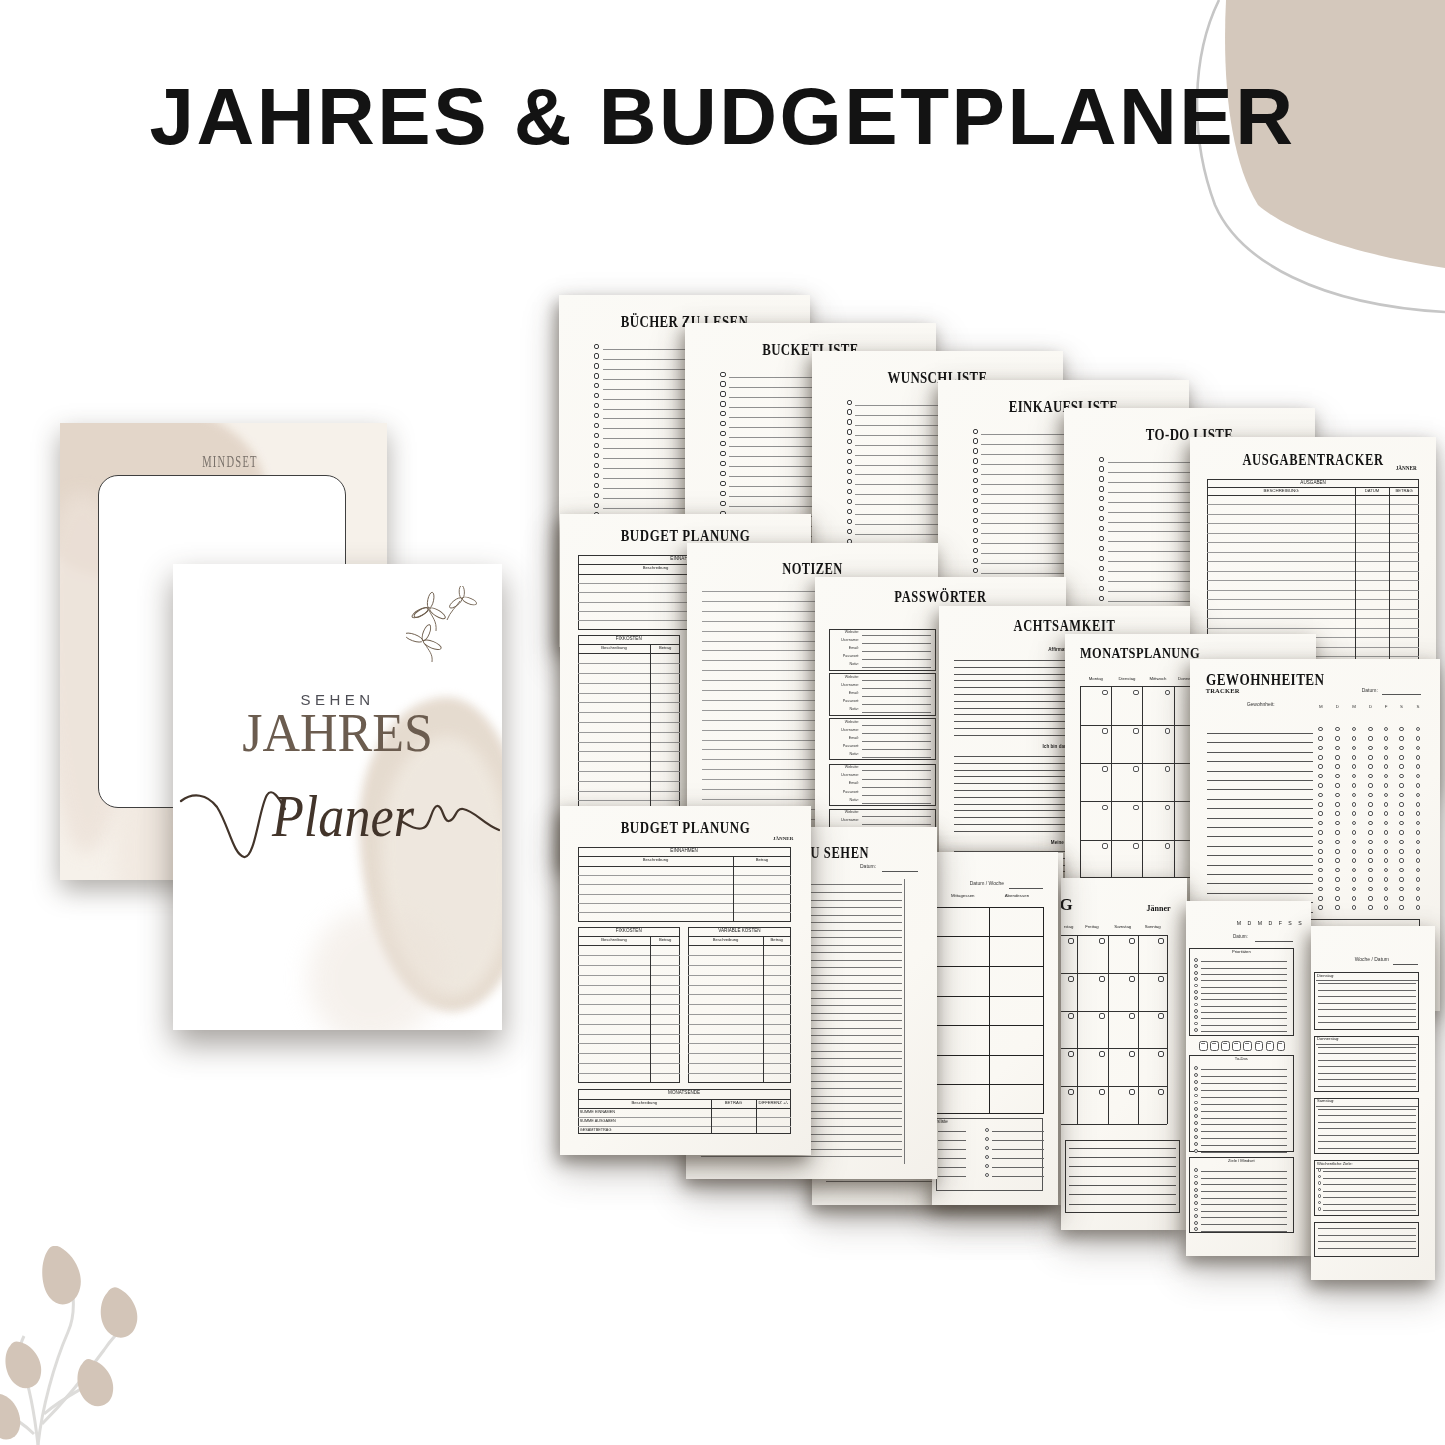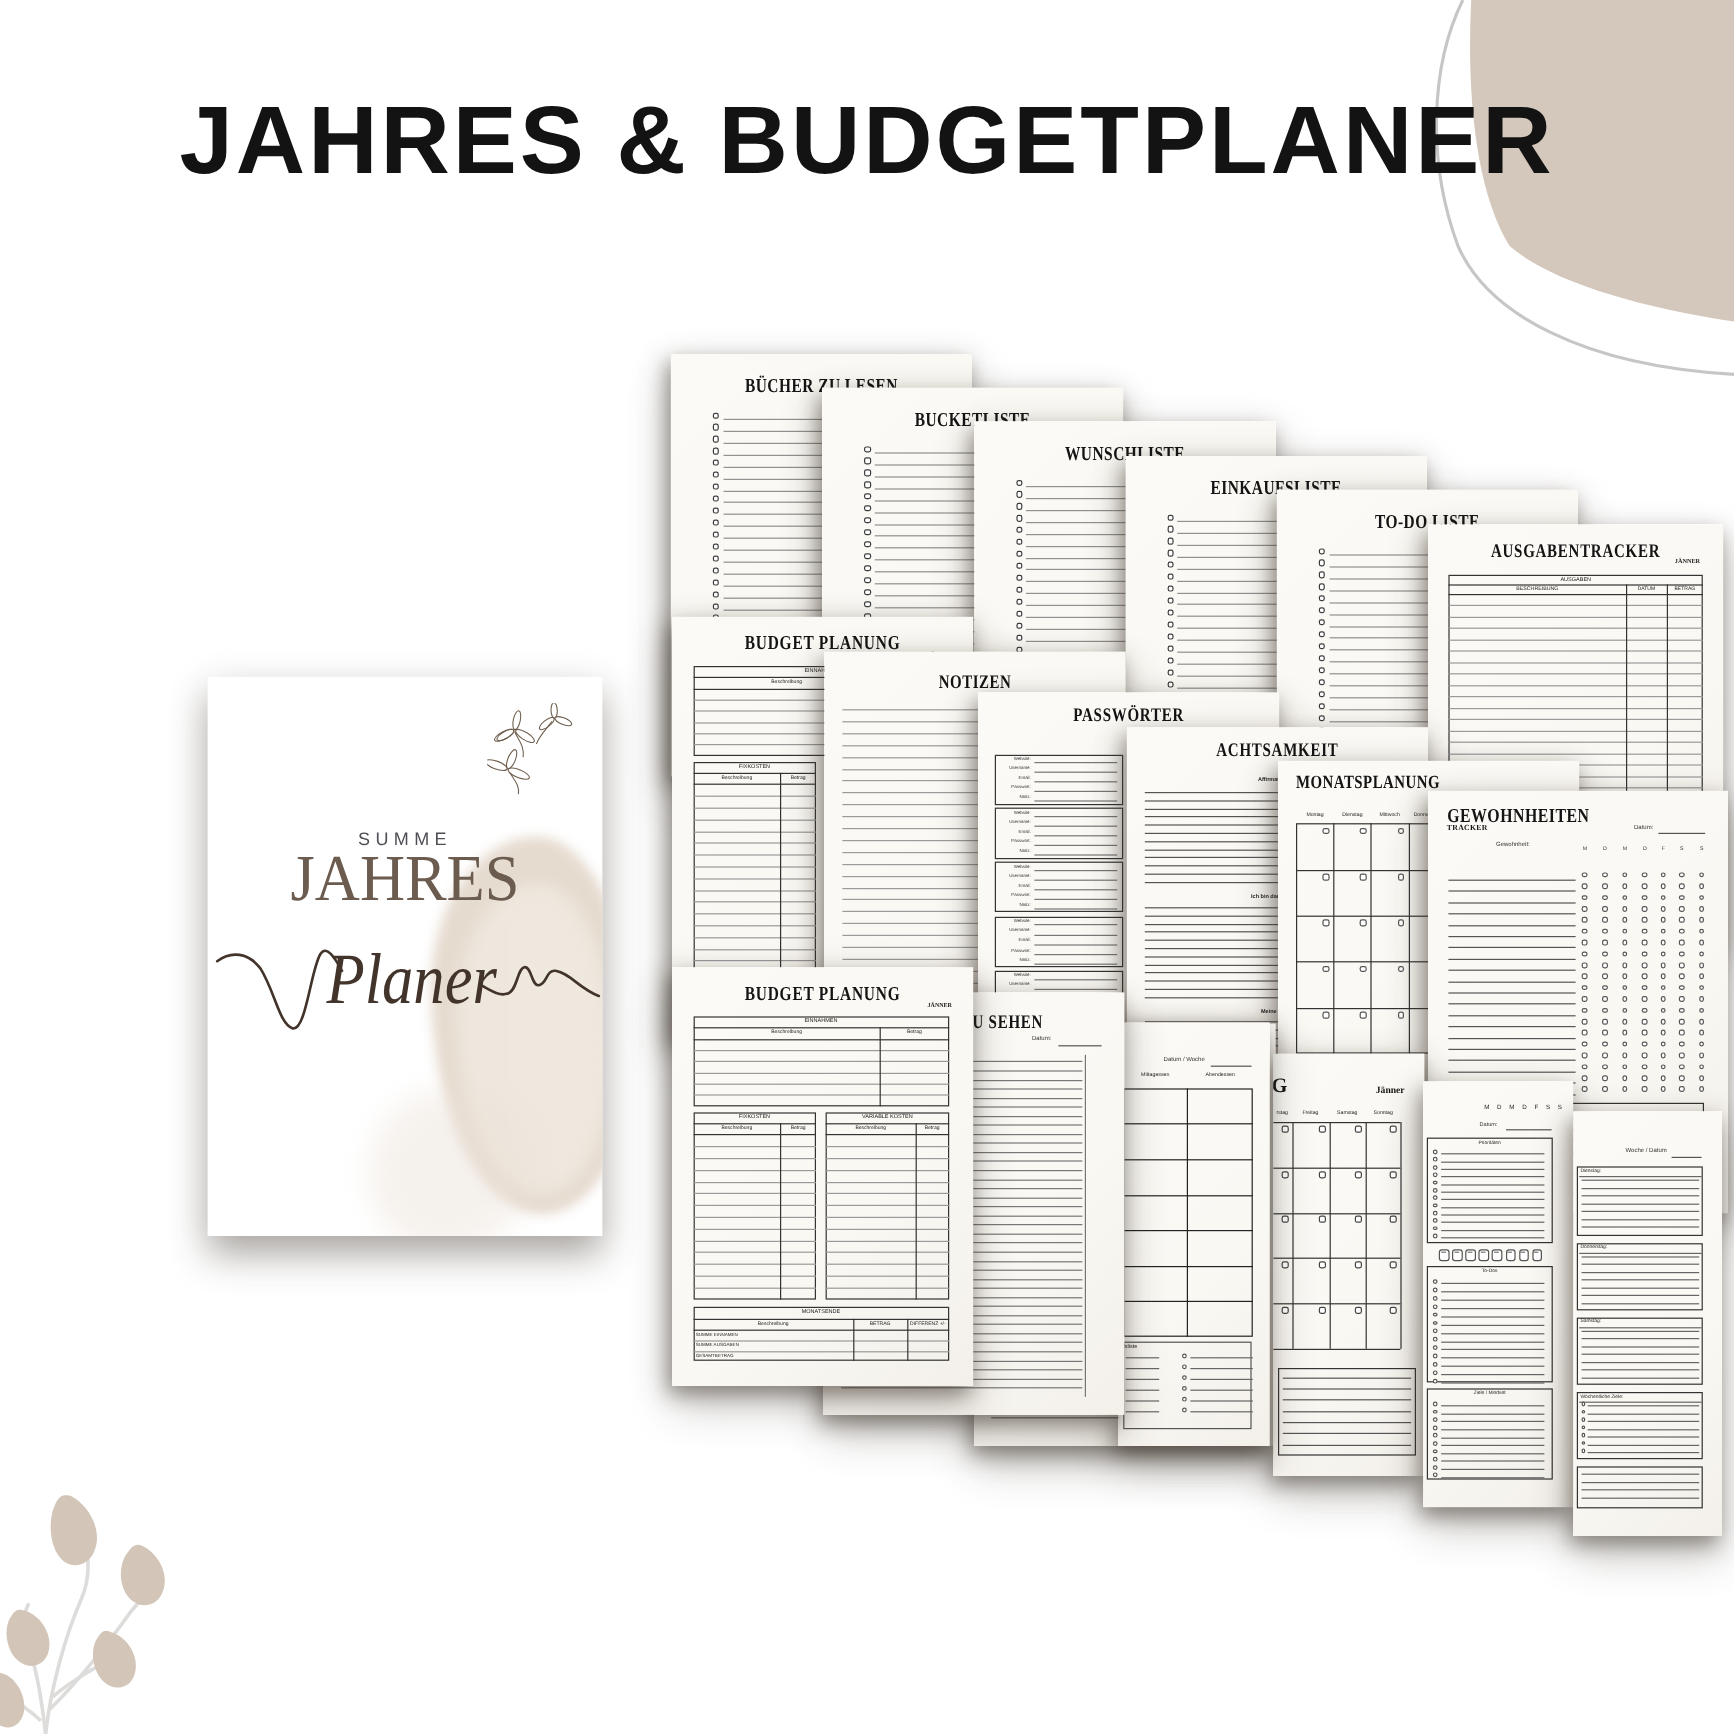--- a/index.html
+++ b/index.html
@@ -12,20 +12,27 @@
       <path d="M 89,0 C 62,55 59,135 85,205 C 110,262 190,305 315,312" fill="none" stroke="#c6c6c6" stroke-width="2.6"></path>
     </svg>
 
 <svg class="ab" style="left:1180px;top:0px" width="265" height="280" viewBox="0 0 265 280">
       <path d="M 46,0 C 42,80 50,160 78,205 C 110,233 180,255 265,268 L 265,0 Z" fill="#d4c8bc"></path>
     </svg>
 
 <div style="position:absolute;left:0;top:71px;width:1445px;text-align:center;font-family:'Liberation Sans',sans-serif;font-weight:bold;font-size:80px;letter-spacing:2.5px;color:#131313;white-space:nowrap">JAHRES &amp; BUDGETPLANER</div>
 
 
+<div style="position:absolute;left:60px;top:423px;width:327px;height:457px;background:#f6f1ea;box-shadow:0 10px 25px rgba(55,47,38,0.4);overflow:hidden;z-index:5">
+      <div class="ab" style="left:-35px;top:-30px;width:240px;height:182px;background:#e2d4c7;opacity:.92;border-radius:30% 70% 68% 32%/45% 52% 48% 55%;filter:blur(5px)"></div>
+      <div class="ab" style="left:-18px;top:70px;width:95px;height:360px;background:#ece1d8;opacity:.8;border-radius:40% 60% 55% 45%/30% 40% 60% 70%;filter:blur(9px)"></div>
+      <div class="ab" style="left:55px;top:330px;width:80px;height:210px;background:#efe5dc;opacity:.6;border-radius:50% 50% 40% 60%/45% 55% 45% 55%;filter:blur(10px)"></div>
+      <div class="ab" style="left:0;top:29px;width:340px;text-align:center;font-family:'Liberation Serif',serif;font-size:17px;letter-spacing:2px;color:#79716a;transform:scaleX(0.62);transform-origin:50% 0;white-space:nowrap">MINDSET</div>
+      <div class="ab" style="left:38px;top:52px;width:248px;height:333px;border:1.4px solid #3f3f3f;border-radius:20px;background:#fff"></div>
+    </div>
 
 <div style="position:absolute;left:173px;top:564px;width:329px;height:466px;background:#fff;box-shadow:0 14px 30px rgba(55,47,38,0.45);overflow:hidden;z-index:6">
       <div class="ab" style="left:186px;top:133px;width:170px;height:315px;background:#e5dacE;opacity:.97;border-radius:52% 48% 45% 55%/40% 56% 44% 60%;filter:blur(5px)"></div>
       <div class="ab" style="left:208px;top:172px;width:130px;height:260px;background:#f0e9e0;opacity:.9;border-radius:52% 48% 45% 55%/42% 55% 45% 58%;filter:blur(7px)"></div>
       <div class="ab" style="left:135px;top:345px;width:135px;height:135px;background:#ebe1d7;opacity:.45;border-radius:48% 52% 55% 45%/52% 46% 54% 48%;filter:blur(12px)"></div>
       <svg class="ab" style="left:233px;top:22px" width="74" height="76" viewBox="0 0 74 76">
         <g fill="none" stroke="#6e5e4d" stroke-width="0.9">
           <g transform="translate(23,22)">
             <ellipse rx="9" ry="3.1" transform="rotate(-28) translate(-10,0)"></ellipse>
             <ellipse rx="9" ry="3.1" transform="rotate(32) translate(10,0)"></ellipse>
@@ -40,21 +47,21 @@
             <path d="M-2,3 C-6,9 -12,14 -15,22"></path>
           </g>
           <g transform="translate(17,55)">
             <ellipse rx="9.5" ry="3.3" transform="rotate(-160) translate(10,0)"></ellipse>
             <ellipse rx="9.5" ry="3.3" transform="rotate(22) translate(10,0)"></ellipse>
             <ellipse rx="8.5" ry="3.1" transform="rotate(-68) translate(9,0)"></ellipse>
             <path d="M2,3 C6,10 10,13 9,21"></path>
           </g>
         </g>
       </svg>
-      <div class="ab" style="left:0px;top:128px;width:329px;font-family:'Liberation Sans',sans-serif;font-size:15px;letter-spacing:4.5px;color:#4e4e55;text-align:center;line-height:15.75px;white-space:nowrap">SUMME</div>
+      <div class="ab" style="left:0px;top:128px;width:329px;font-family:'Liberation Sans',sans-serif;font-size:15px;letter-spacing:4.5px;color:#4e4e55;text-align:center;line-height:15.75px;white-space:nowrap">SEHEN</div>
       <div class="ab" style="left:0;top:142px;width:329px;text-align:center;font-family:'Liberation Serif',serif;font-size:52px;letter-spacing:0px;color:#6b5c4f;transform:scaleY(1.05);line-height:54px">JAHRES</div>
       <svg class="ab" style="left:0px;top:185px" width="329" height="180" viewBox="0 0 329 180">
         <path d="M 8,52 C 20,43 34,45 44,58 C 56,77 60,105 71,108 C 82,110 86,59 94,46 C 99,38 106,49 112,60" fill="none" stroke="#42342a" stroke-width="2.2" stroke-linecap="round"></path>
         <path d="M 228,72 C 238,78 244,81 250,79 C 258,77 258,58 264,57 C 270,56 270,73 276,72 C 283,71 282,59 290,60 C 302,62 310,75 326,81" fill="none" stroke="#42342a" stroke-width="2.2" stroke-linecap="round"></path>
         <text x="170" y="87" text-anchor="middle" font-family="Liberation Serif,serif" font-style="italic" font-size="60" textLength="142" lengthAdjust="spacingAndGlyphs" fill="#42342a">Planer</text>
       </svg>
     </div>
 
 <div class="pg" style="left:559px;top:295px;width:251px;height:352px;z-index:11">
       <div class="ab" style="left:0;top:17.5px;width:251px;text-align:center;font-family:'Liberation Serif',serif;font-weight:bold;font-size:16.5px;letter-spacing:0.5px;color:#141414;transform:scaleX(0.78);transform-origin:50% 0;line-height:17.325px;white-space:nowrap">BÜCHER ZU LESEN</div>

